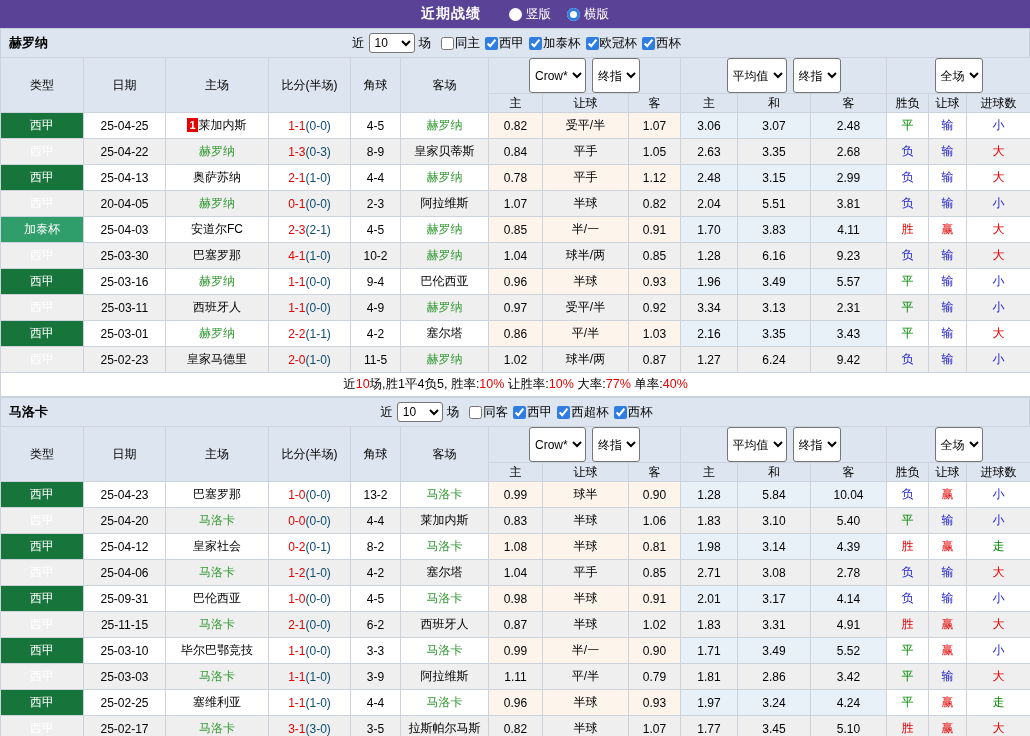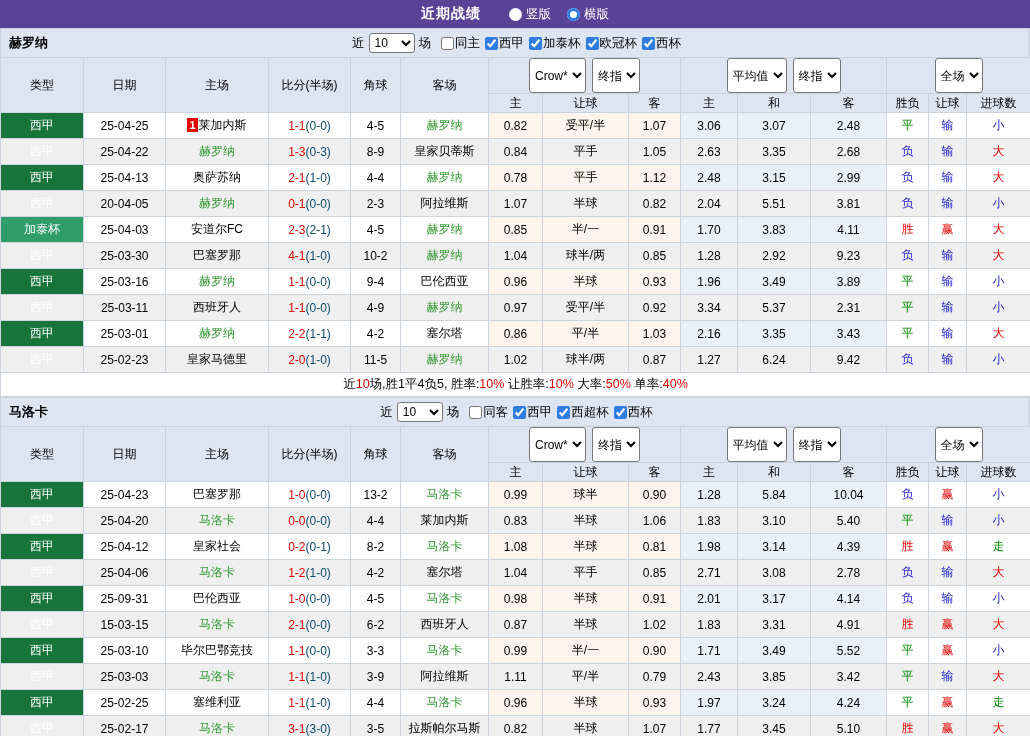--- a/index.html
+++ b/index.html
@@ -224,55 +224,55 @@
             <td class="type">西甲</td>
             <td class="date">25-03-30</td>
             <td class="team"><span>巴塞罗那</span></td>
             <td class="score"><span class="red">4-1</span><span class="half">(1-0)</span></td>
             <td class="corner">10-2</td>
             <td class="team"><span class="hl">赫罗纳</span></td>
             <td class="odds">1.04</td>
             <td class="odds">球半/两</td>
             <td class="odds">0.85</td>
             <td class="avg">1.28</td>
-            <td class="avg">2.92</td>
+            <td class="avg">6.16</td>
             <td class="avg">9.23</td>
             <td class="res" style="color: rgb(34, 34, 204);">负</td>
             <td class="res" style="color: rgb(34, 34, 204);">输</td>
             <td class="res" style="color: rgb(230, 0, 0);">大</td>
           </tr>
           <tr>
             <td class="type">西甲</td>
             <td class="date">25-03-16</td>
             <td class="team"><span class="hl">赫罗纳</span></td>
             <td class="score"><span class="red">1-1</span><span class="half">(0-0)</span></td>
             <td class="corner">9-4</td>
             <td class="team"><span>巴伦西亚</span></td>
             <td class="odds">0.96</td>
             <td class="odds">半球</td>
             <td class="odds">0.93</td>
             <td class="avg">1.96</td>
             <td class="avg">3.49</td>
-            <td class="avg">3.89</td>
+            <td class="avg">5.57</td>
             <td class="res" style="color: rgb(0, 136, 0);">平</td>
             <td class="res" style="color: rgb(34, 34, 204);">输</td>
             <td class="res" style="color: rgb(34, 34, 204);">小</td>
           </tr>
           <tr class="alt">
             <td class="type">西甲</td>
             <td class="date">25-03-11</td>
             <td class="team"><span>西班牙人</span></td>
             <td class="score"><span class="red">1-1</span><span class="half">(0-0)</span></td>
             <td class="corner">4-9</td>
             <td class="team"><span class="hl">赫罗纳</span></td>
             <td class="odds">0.97</td>
             <td class="odds">受平/半</td>
             <td class="odds">0.92</td>
             <td class="avg">3.34</td>
-            <td class="avg">5.37</td>
+            <td class="avg">3.13</td>
             <td class="avg">2.31</td>
             <td class="res" style="color: rgb(0, 136, 0);">平</td>
             <td class="res" style="color: rgb(34, 34, 204);">输</td>
             <td class="res" style="color: rgb(34, 34, 204);">小</td>
           </tr>
           <tr>
             <td class="type">西甲</td>
             <td class="date">25-03-01</td>
             <td class="team"><span class="hl">赫罗纳</span></td>
             <td class="score"><span class="red">2-2</span><span class="half">(1-1)</span></td>
@@ -301,21 +301,21 @@
             <td class="avg">1.27</td>
             <td class="avg">6.24</td>
             <td class="avg">9.42</td>
             <td class="res" style="color: rgb(34, 34, 204);">负</td>
             <td class="res" style="color: rgb(34, 34, 204);">输</td>
             <td class="res" style="color: rgb(34, 34, 204);">小</td>
           </tr>
         </tbody>
         <tfoot>
           <tr class="sumrow">
-            <td class="summary" colspan="15"><span>近</span><span class="sred">10</span><span>场,胜1平4负5, 胜率:</span><span class="sred">10%</span><span> 让胜率:</span><span class="sred">10%</span><span> 大率:</span><span class="sred">50%</span><span> 单率:</span><span class="sred">40%</span></td>
+            <td class="summary" colspan="15"><span>近</span><span class="sred">10</span><span>场,胜1平4负5, 胜率:</span><span class="sred">10%</span><span> 让胜率:</span><span class="sred">10%</span><span> 大率:</span><span class="sred">77%</span><span> 单率:</span><span class="sred">40%</span></td>
           </tr>
         </tfoot>
       </table>
     </div>
     <div class="section">
       <div class="secbar">
         <span class="teamname">马洛卡</span>
         <span class="filters">
           <span class="flabel">近</span>
           <select class="games-select"><option>10</option></select>
@@ -461,21 +461,21 @@
             <td class="odds">0.91</td>
             <td class="avg">2.01</td>
             <td class="avg">3.17</td>
             <td class="avg">4.14</td>
             <td class="res" style="color: rgb(34, 34, 204);">负</td>
             <td class="res" style="color: rgb(34, 34, 204);">输</td>
             <td class="res" style="color: rgb(34, 34, 204);">小</td>
           </tr>
           <tr class="alt">
             <td class="type">西甲</td>
-            <td class="date">15-03-15</td>
+            <td class="date">25-11-15</td>
             <td class="team"><span class="hl">马洛卡</span></td>
             <td class="score"><span class="red">2-1</span><span class="half">(0-0)</span></td>
             <td class="corner">6-2</td>
             <td class="team"><span>西班牙人</span></td>
             <td class="odds">0.87</td>
             <td class="odds">半球</td>
             <td class="odds">1.02</td>
             <td class="avg">1.83</td>
             <td class="avg">3.31</td>
             <td class="avg">4.91</td>
@@ -503,22 +503,22 @@
           <tr class="alt">
             <td class="type">西甲</td>
             <td class="date">25-03-03</td>
             <td class="team"><span class="hl">马洛卡</span></td>
             <td class="score"><span class="red">1-1</span><span class="half">(1-0)</span></td>
             <td class="corner">3-9</td>
             <td class="team"><span>阿拉维斯</span></td>
             <td class="odds">1.11</td>
             <td class="odds">平/半</td>
             <td class="odds">0.79</td>
-            <td class="avg">2.43</td>
-            <td class="avg">3.85</td>
+            <td class="avg">1.81</td>
+            <td class="avg">2.86</td>
             <td class="avg">3.42</td>
             <td class="res" style="color: rgb(0, 136, 0);">平</td>
             <td class="res" style="color: rgb(34, 34, 204);">输</td>
             <td class="res" style="color: rgb(230, 0, 0);">大</td>
           </tr>
           <tr>
             <td class="type">西甲</td>
             <td class="date">25-02-25</td>
             <td class="team"><span>塞维利亚</span></td>
             <td class="score"><span class="red">1-1</span><span class="half">(1-0)</span></td>

